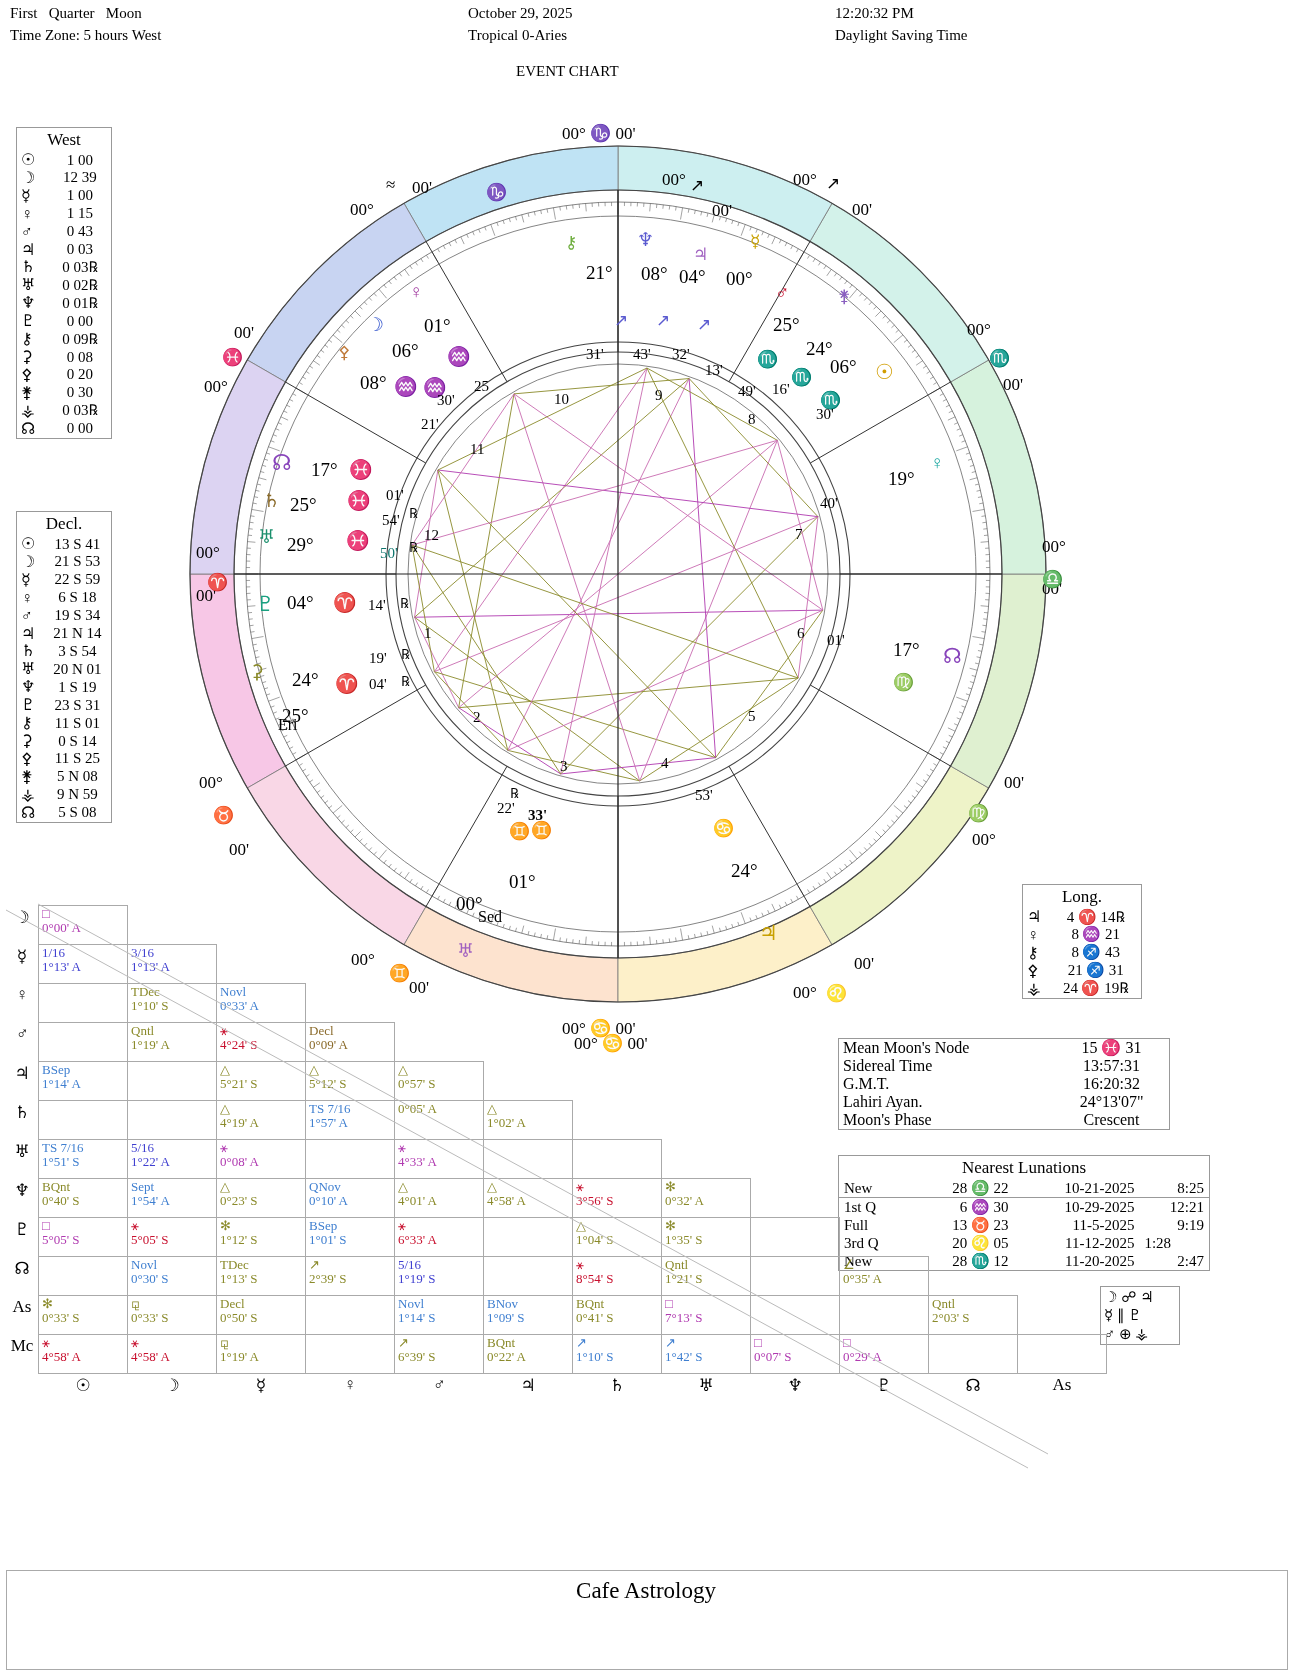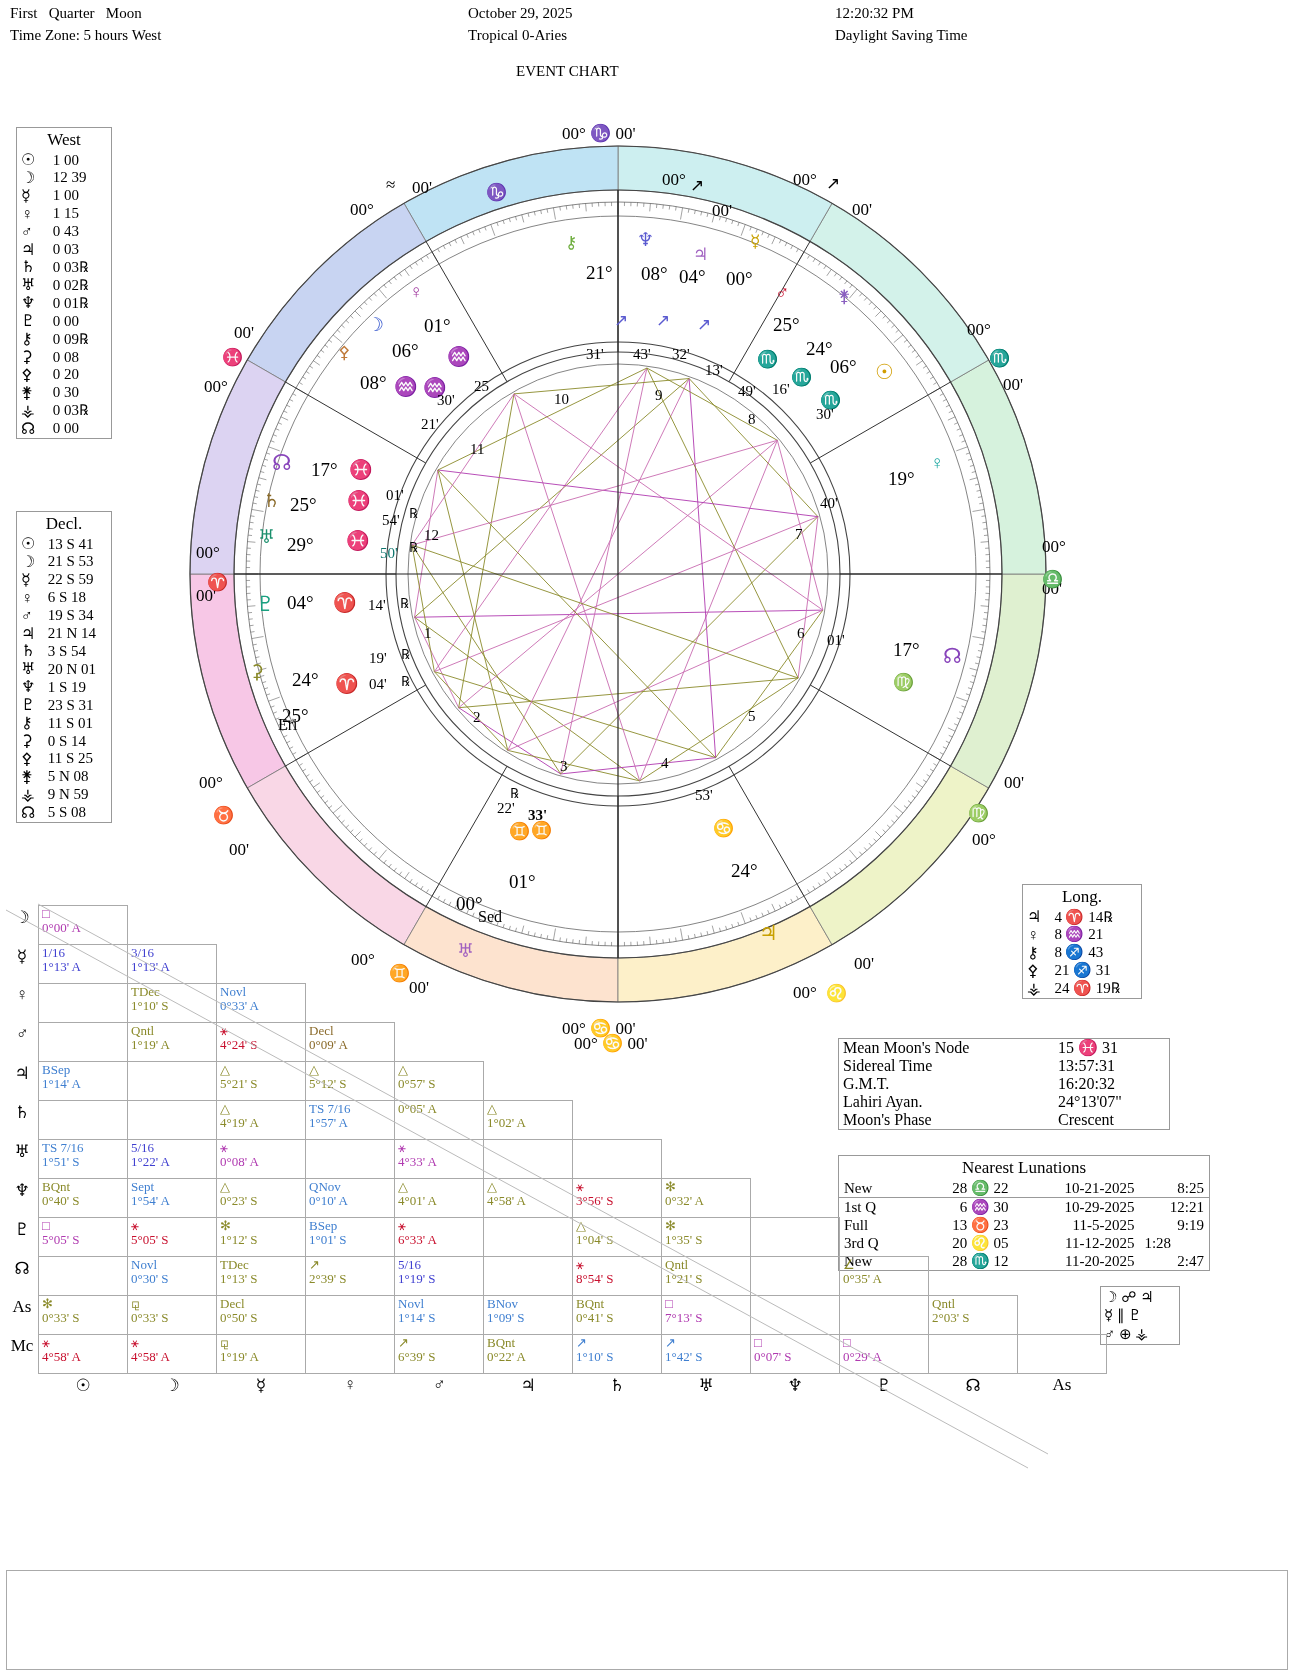--- a/index.html
+++ b/index.html
@@ -8,21 +8,21 @@
     font-family:"Liberation Serif", serif;
     color:#000;position:relative;overflow:hidden;
   }
   .abs{position:absolute;}
   .hdr{font-size:15px;white-space:pre;}
   .panel{border:1px solid #999;background:#fff;}
   .panel-title{text-align:center;font-size:17px;padding:2px 0 1px;}
   .ptable{border-collapse:collapse;font-size:15px;width:100%;}
   .ptable td{padding:0px 4px;white-space:nowrap;line-height:1.12;}
   .sym{font-size:16px;}
-  .num{text-align:left;}
+  .num{text-align:center;}
   .chartwrap{position:absolute;left:148px;top:104px;width:940px;height:940px;}
   svg{display:block;}
   .asp-grid{position:absolute;left:6px;top:905px;}
   .asp-table{border-collapse:collapse;font-size:14px;}
   .asp-table td{border:1px solid #aaa;width:82px;height:36px;vertical-align:top;padding:1px 3px;}
   .asp-table td.rowhead{border:none;width:26px;text-align:center;font-size:17px;}
   .asp-table td.colhead{border:none;text-align:center;font-size:17px;height:24px;}
   .a-name{font-size:13px;line-height:1.05;}
   .a-orb{font-size:13px;line-height:1.05;}
   .lunations{font-size:15px;}
@@ -1197,13 +1197,14 @@
     </table>
 </div>
 
 <svg class="abs" style="left:0;top:898px;" width="1060" height="610">
   <line x1="6" y1="12" x2="1028" y2="570" stroke="#bbb" stroke-width="1"></line>
   <line x1="38" y1="6" x2="1048" y2="556" stroke="#bbb" stroke-width="1"></line>
 </svg>
 
 <div class="abs" style="left:6px;top:1570px;width:1280px;height:98px;border:1px solid #aaa;"></div>
 <div class="footer">
+  <div>Cafe Astrology</div>
 </div>
 
 </body></html>

